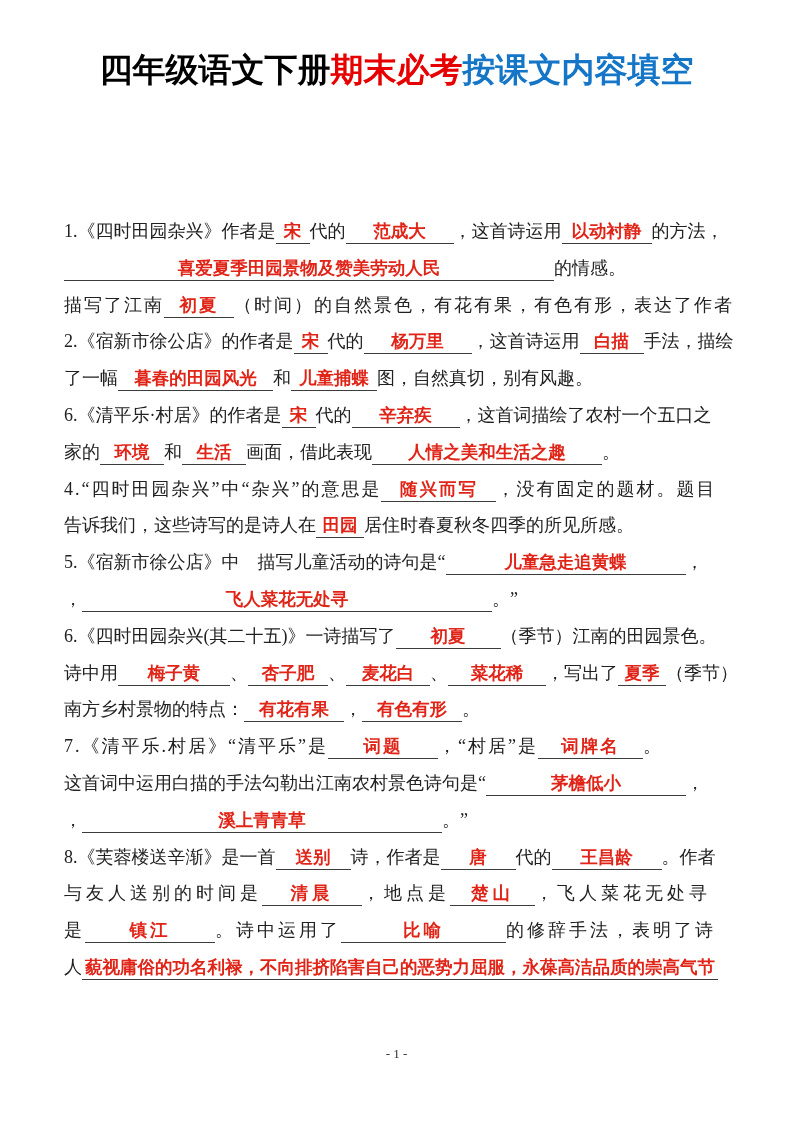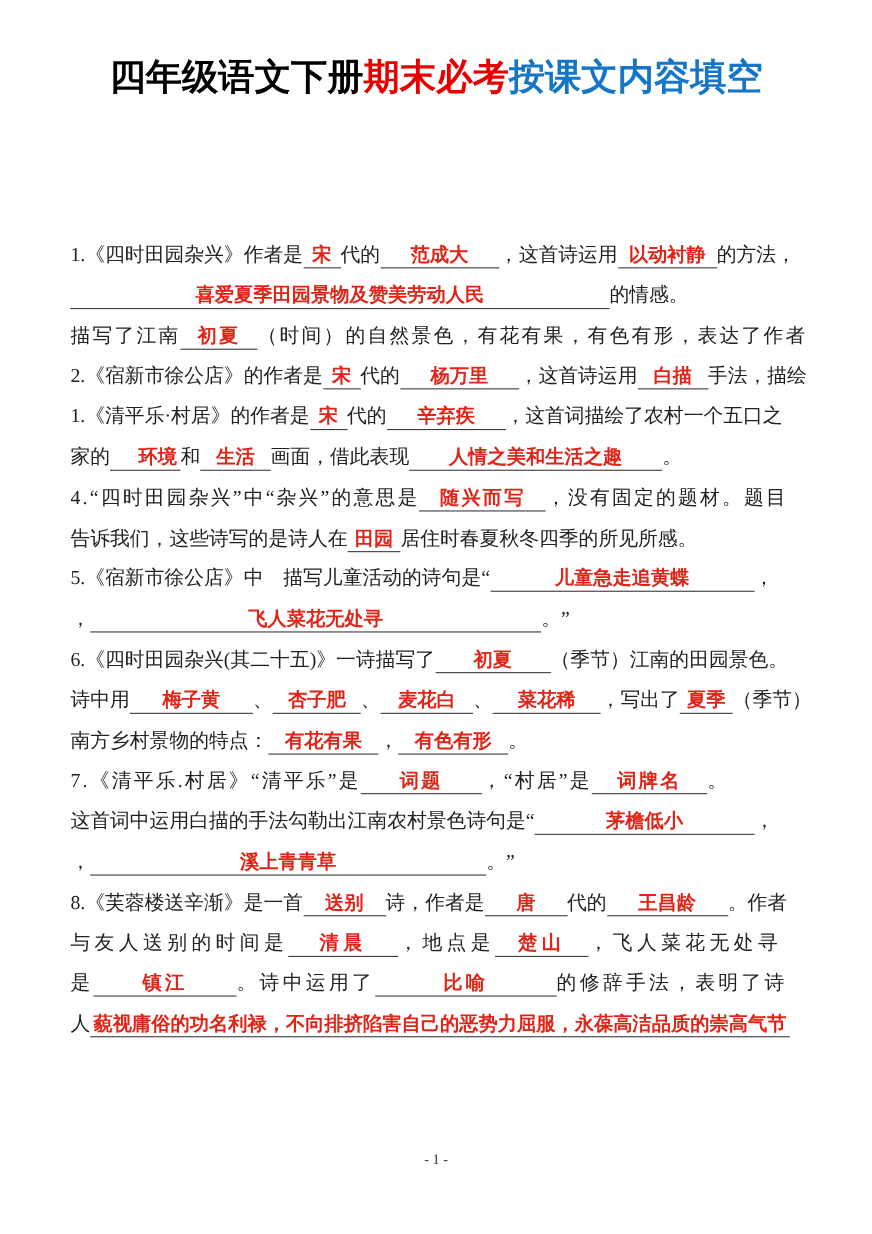--- a/index.html
+++ b/index.html
@@ -74,24 +74,25 @@
 
 
   <div class="content">
       <div class="question">
         <div class="line"><span class="txt">1.《四时田园杂兴》作者是</span><span class="blank" style="min-width: 34px;"><span class="answer">宋</span></span><span class="txt">代的</span><span class="blank" style="min-width: 108px;"><span class="answer">范成大</span></span><span class="txt">，这首诗运用</span><span class="blank" style="min-width: 90px;"><span class="answer">以动衬静</span></span><span class="txt">的方法，</span></div>
         <div class="line"><span class="blank" style="min-width: 490px;"><span class="answer">喜爱夏季田园景物及赞美劳动人民</span></span><span class="txt">的情感。</span></div>
         <div class="line" style="letter-spacing: 2px;"><span class="txt">描写了江南</span><span class="blank" style="min-width: 70px;"><span class="answer">初夏</span></span><span class="txt">（时间）的自然景色，有花有果，有色有形，表达了作者</span></div>
       </div>
       <div class="question">
         <div class="line"><span class="txt">2.《宿新市徐公店》的作者是</span><span class="blank" style="min-width: 34px;"><span class="answer">宋</span></span><span class="txt">代的</span><span class="blank" style="min-width: 108px;"><span class="answer">杨万里</span></span><span class="txt">，这首诗运用</span><span class="blank" style="min-width: 64px;"><span class="answer">白描</span></span><span class="txt">手法，描绘</span></div>
+        <div class="line"><span class="txt">了一幅</span><span class="blank" style="min-width: 155px;"><span class="answer">暮春的田园风光</span></span><span class="txt">和</span><span class="blank" style="min-width: 86px;"><span class="answer">儿童捕蝶</span></span><span class="txt">图，自然真切，别有风趣。</span></div>
       </div>
       <div class="question">
-        <div class="line"><span class="txt">1.《清平乐·村居》的作者是</span><span class="blank" style="min-width: 34px;"><span class="answer">宋</span></span><span class="txt">代的</span><span class="blank" style="min-width: 108px;"><span class="answer">辛弃疾</span></span><span class="txt">，这首词描绘了农村一个五口之</span></div>
-        <div class="line"><span class="txt">家的</span><span class="blank" style="min-width: 64px; text-align: right;"><span class="answer">环境</span></span><span class="txt">和</span><span class="blank" style="min-width: 64px;"><span class="answer">生活</span></span><span class="txt">画面，借此表现</span><span class="blank" style="min-width: 230px;"><span class="answer">人情之美和生活之趣</span></span><span class="txt">。</span></div>
+        <div class="line"><span class="txt">6.《清平乐·村居》的作者是</span><span class="blank" style="min-width: 34px;"><span class="answer">宋</span></span><span class="txt">代的</span><span class="blank" style="min-width: 108px;"><span class="answer">辛弃疾</span></span><span class="txt">，这首词描绘了农村一个五口之</span></div>
+        <div class="line"><span class="txt">家的</span><span class="blank" style="min-width: 64px;"><span class="answer">环境</span></span><span class="txt">和</span><span class="blank" style="min-width: 64px;"><span class="answer">生活</span></span><span class="txt">画面，借此表现</span><span class="blank" style="min-width: 230px;"><span class="answer">人情之美和生活之趣</span></span><span class="txt">。</span></div>
       </div>
       <div class="question">
         <div class="line" style="letter-spacing: 2px;"><span class="txt">4.“四时田园杂兴”中“杂兴”的意思是</span><span class="blank" style="min-width: 115px;"><span class="answer">随兴而写</span></span><span class="txt">，没有固定的题材。题目</span></div>
         <div class="line"><span class="txt">告诉我们，这些诗写的是诗人在</span><span class="blank" style="min-width: 48px;"><span class="answer">田园</span></span><span class="txt">居住时春夏秋冬四季的所见所感。</span></div>
       </div>
       <div class="question">
         <div class="line"><span class="txt">5.《宿新市徐公店》中　描写儿童活动的诗句是“</span><span class="blank" style="min-width: 240px;"><span class="answer">儿童急走追黄蝶</span></span><span class="txt">，</span></div>
         <div class="line"><span class="txt">，</span><span class="blank" style="min-width: 410px;"><span class="answer">飞人菜花无处寻</span></span><span class="txt">。”</span></div>
       </div>
       <div class="question">

